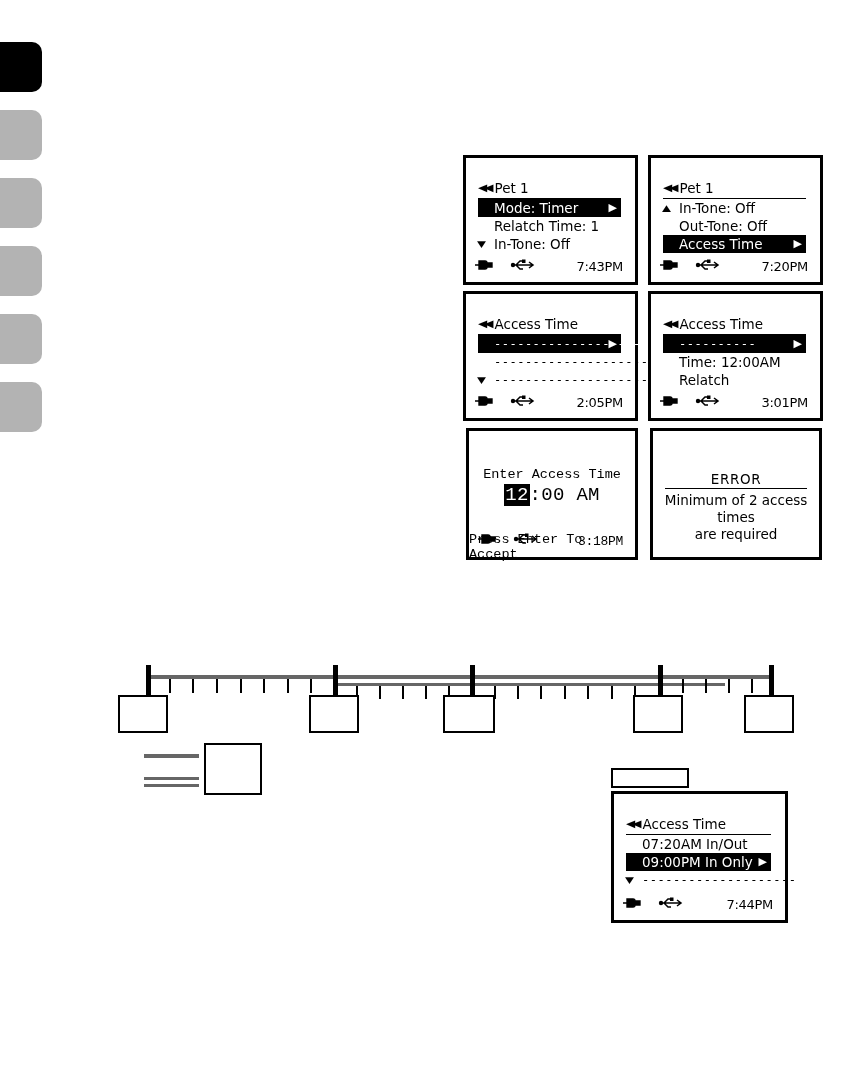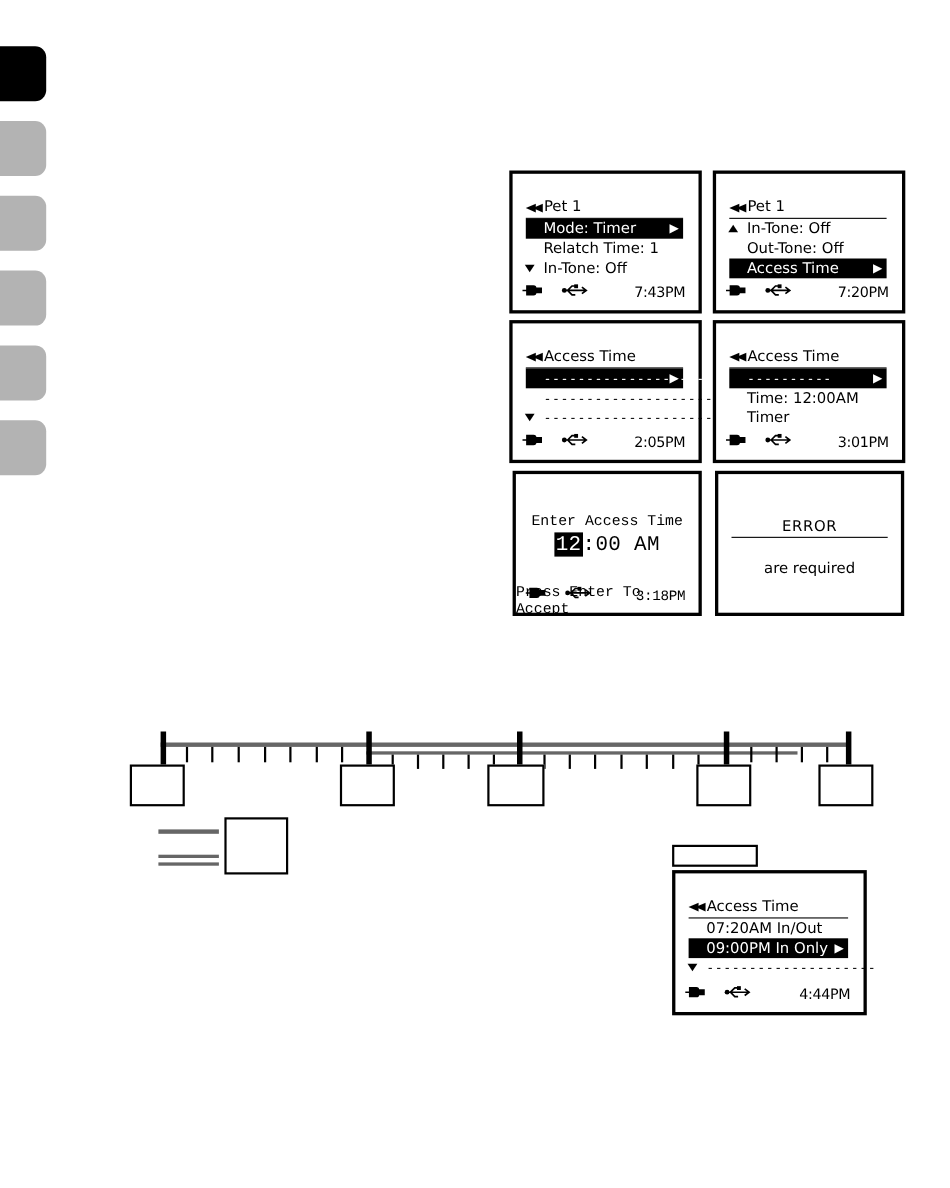--- a/index.html
+++ b/index.html
@@ -335,21 +335,21 @@
       <span>Access Time</span>
     </div>
     <div class="lcd-row sel">
       <span class="dash-seg">----------</span>
       <span class="row-arrow">▶</span>
     </div>
     <div class="lcd-row">
       <span>Time:  12:00AM</span>
     </div>
     <div class="lcd-row">
-      <span>Timer</span>
+      <span>Relatch</span>
     </div>
   </div>
   <div class="lcd-footer">
     <span class="ico">
       <svg width="22" height="12" viewBox="0 0 22 12">
           <path d="M1 6 H5 M5 2 h6 a2 2 0 0 1 2 2 v4 a2 2 0 0 1 -2 2 h-6 z M13 4 h5 v4 h-5 z" fill="#000" stroke="#000" stroke-width="1.4"></path>
         </svg>
     </span>
     <span class="ico">
       <svg width="26" height="14" viewBox="0 0 26 14">
@@ -385,21 +385,21 @@
     </span>
     <span class="time">3:18PM</span>
   </div>
 </div>
 
 <div class="lcd" style="left:650px; top:428px; width:172px; height:132px;">
   <div class="lcd-center">
     <div class="err-title">ERROR</div>
     <div class="err-rule"></div>
     <div class="err-body">
-      <br>
+      <span>Minimum of 2 access times</span><br>
       <span>are required</span>
     </div>
   </div>
 </div>
 
 <div id="timeline" style="left:0; top:0; width:864px; height:1080px;">
 
   <div class="tl-axis" style="left:146px; top:675px; width:626px;"></div>
   <div class="tl-axis2" style="left:333px; top:683px; width:392px;"></div>
 
@@ -478,15 +478,15 @@
           <path d="M1 6 H5 M5 2 h6 a2 2 0 0 1 2 2 v4 a2 2 0 0 1 -2 2 h-6 z M13 4 h5 v4 h-5 z" fill="#000" stroke="#000" stroke-width="1.4"></path>
         </svg>
     </span>
     <span class="ico">
       <svg width="26" height="14" viewBox="0 0 26 14">
           <path d="M2 7 h20 M19 4 l4 3 l-4 3 M6 7 l4 -4 h3 M6 7 l4 4 h3" stroke="#000" stroke-width="1.5" fill="none"></path>
           <circle cx="3" cy="7" r="2.2" fill="#000"></circle>
           <rect x="12" y="1.5" width="3.5" height="3.5" fill="#000"></rect>
         </svg>
     </span>
-    <span class="time">4:44PM</span>
+    <span class="time">7:44PM</span>
   </div>
 </div>
 
 </body></html>

